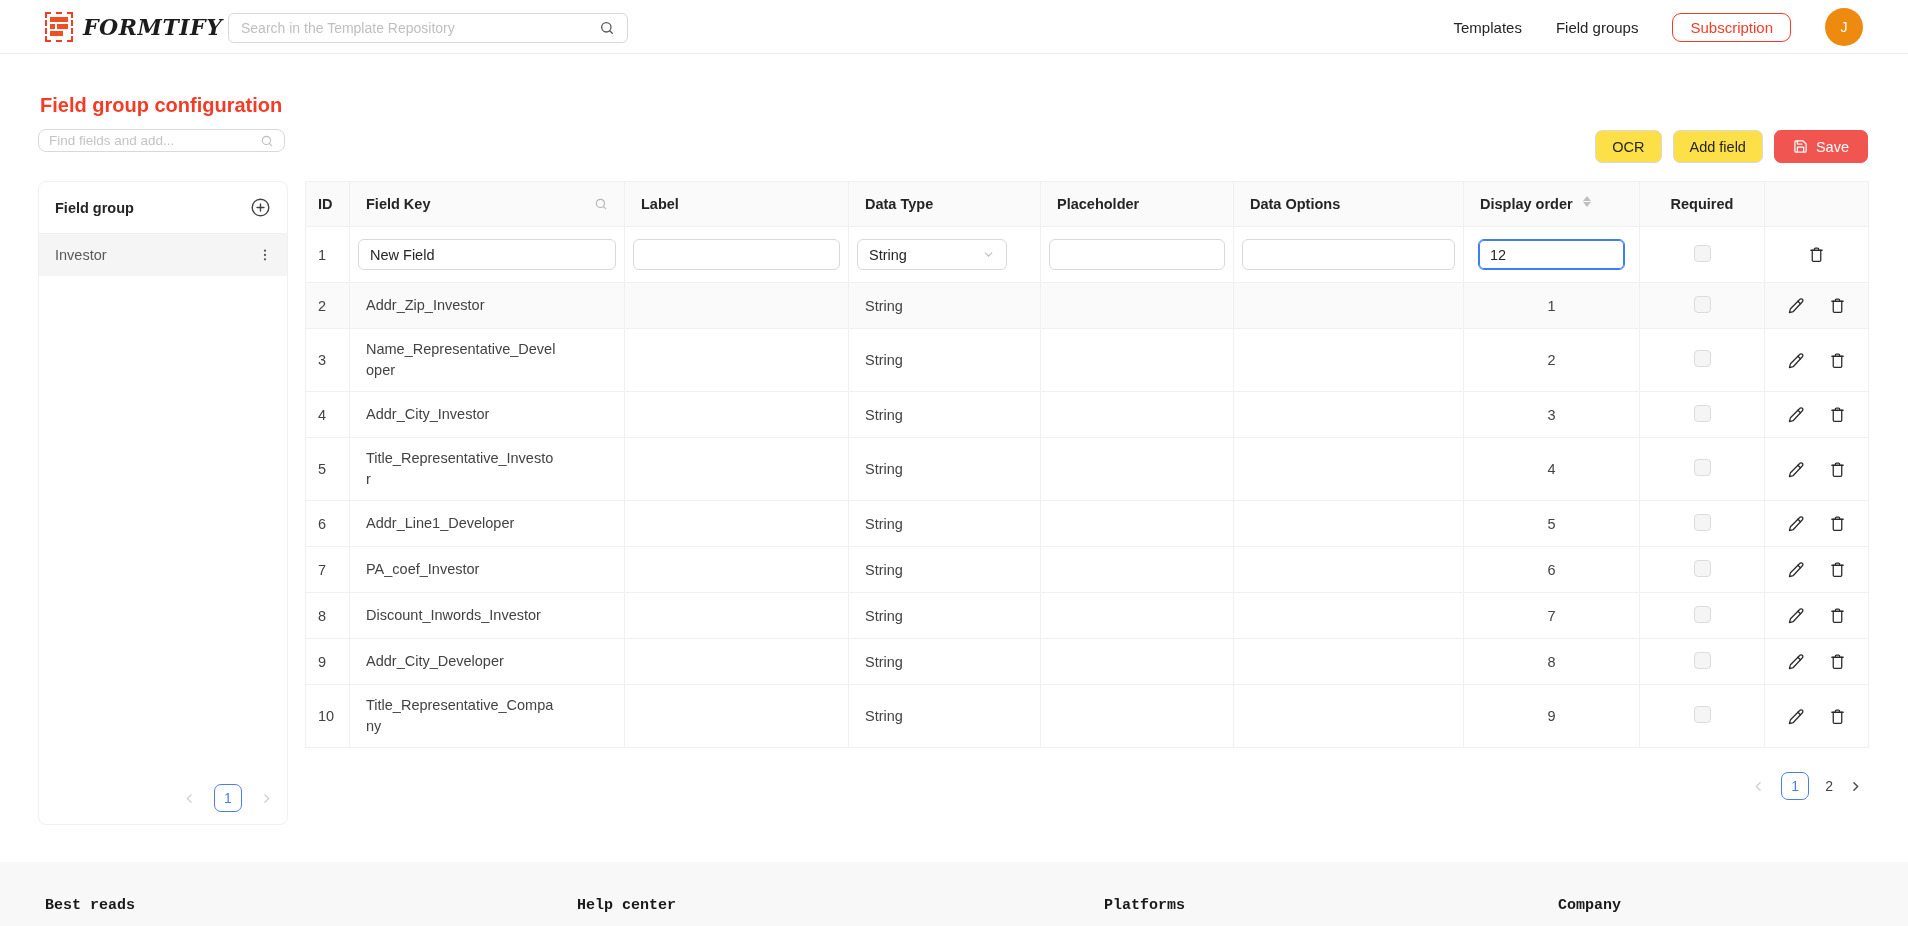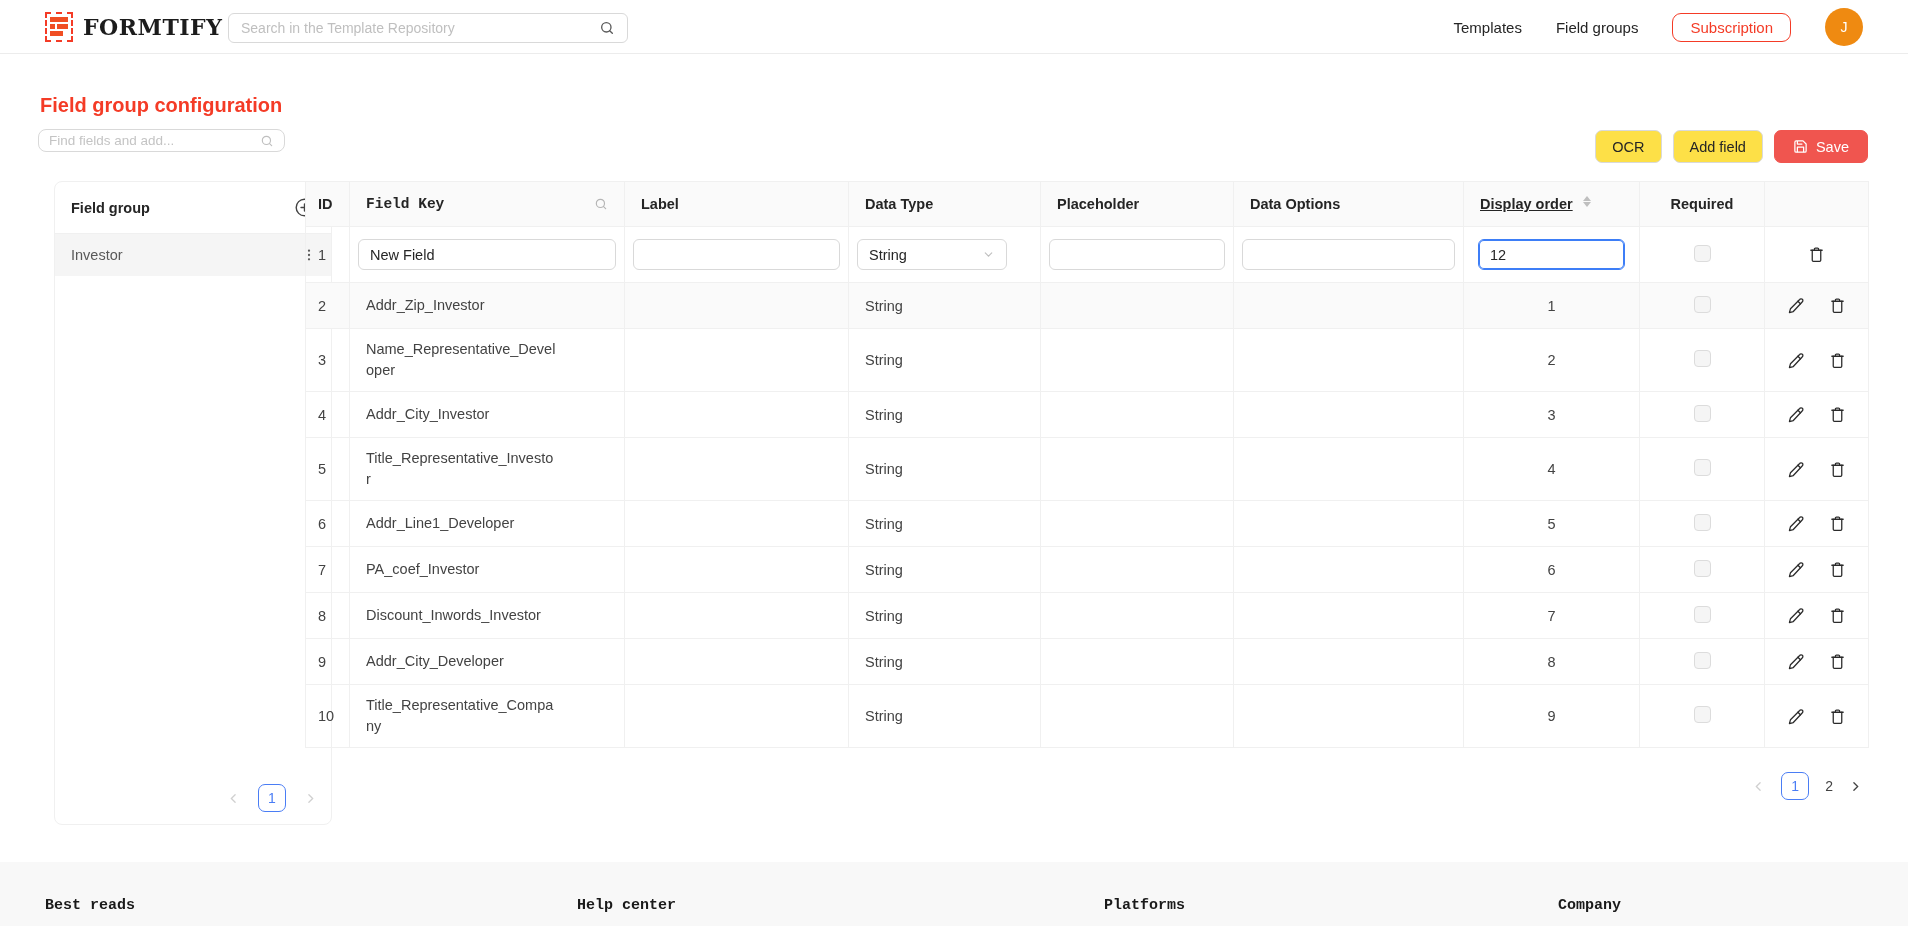--- a/index.html
+++ b/index.html
@@ -15,21 +15,21 @@
     --text-gray:#8c8c8c;
   }
   *{box-sizing:border-box;margin:0;padding:0;}
   html,body{width:1908px;height:926px;overflow:hidden;background:#fff;
     font-family:"Liberation Sans",sans-serif;color:var(--text-dark);}
   svg{display:block;}
 
   
   .topbar{position:absolute;left:0;top:0;width:1908px;height:54px;background:#fff;
     border-bottom:1px solid #ececec;display:flex;align-items:center;}
-  .brand{display:flex;align-items:center;gap:10px;margin-left:45px;}
+  .brand{display:flex;align-items:center;gap:10px;margin-left:45px;font-style:italic;}
   .brand-mark{width:28px;height:30px;border:2px dashed var(--accent-red);padding:3px 3px;
     display:flex;flex-direction:column;gap:2px;}
   .brand-mark .b1{height:5px;background:#f04e23;width:100%;}
   .brand-mark .b2{display:flex;gap:2px;}
   .brand-mark .b2 .sq{width:5px;height:5px;background:#f04e23;}
   .brand-mark .b2 .bar{flex:1;height:5px;background:#f04e23;}
   .brand-mark .b3{height:5px;background:#f04e23;width:70%;}
   .brand-name{font-family:"DejaVu Serif","Liberation Serif",serif;font-weight:700;
     font-size:22px;letter-spacing:.5px;color:#1c1c1c;}
   .repo-search{position:absolute;left:228px;top:13px;width:400px;height:30px;
@@ -53,21 +53,21 @@
   .find-input input{flex:1;border:none;outline:none;font-size:13.5px;background:transparent;
     font-family:"Liberation Sans",sans-serif;}
   .find-input input::placeholder{color:#c4c4c4;}
   .toolbar{position:absolute;top:130px;right:40px;display:flex;gap:11px;align-items:center;}
   .btn{height:33px;border:1px solid var(--border-input);background:#fde047;border-radius:7px;
     font-size:14.5px;color:#252525;padding:0 16px;cursor:pointer;display:flex;align-items:center;gap:8px;
     font-family:"Liberation Sans",sans-serif;}
   .btn-save{background:var(--save-red);border-color:var(--save-red);color:#fff;padding:0 18px;}
 
   
-  .sidebar{position:absolute;left:54px;top:181px;width:278px;height:644px;
+  .sidebar{position:absolute;left:38px;top:181px;width:250px;height:644px;
     border:1px solid var(--border-light);border-radius:8px;background:#fff;}
   .sidebar-head{display:flex;align-items:center;justify-content:space-between;
     padding:15px 16px;border-bottom:1px solid var(--border-light);}
   .sidebar-head-title{font-size:14.5px;font-weight:700;color:#252525;}
   .sidebar-item{display:flex;align-items:center;justify-content:space-between;
     padding:13px 14px 13px 16px;background:#f5f5f5;cursor:pointer;}
   .sidebar-item-label{font-size:14.5px;color:#595959;}
   .sidebar-pagination{position:absolute;bottom:12px;right:14px;display:flex;align-items:center;gap:18px;}
   .page-box{min-width:28px;height:28px;border:1px solid var(--pagination-blue);border-radius:7px;
     color:var(--pagination-blue);font-size:14px;display:flex;align-items:center;justify-content:center;
@@ -77,22 +77,22 @@
 
   
   .table-wrap{position:absolute;left:305px;top:181px;width:1563px;}
   table{border-collapse:collapse;width:1563px;table-layout:fixed;}
   th,td{border:1px solid var(--border-light);font-size:14.5px;color:var(--text-mid);
     text-align:left;vertical-align:middle;}
   thead th{background:#fafafa;font-weight:700;color:#252525;height:45px;padding:0 16px;}
   th.col-id,td.cell-id{padding:0 0 0 12px;}
   td{height:46px;padding:10px 16px;}
   td.cell-editor{padding:12px 8px;}
-  .fk-head{display:flex;align-items:center;justify-content:space-between;font-family:Liberation Mono, monospace;}
-  .do-head{display:flex;align-items:flex-start;gap:10px;text-decoration:underline;}
+  .fk-head{display:flex;align-items:center;justify-content:space-between;}
+  .do-head{display:flex;align-items:flex-start;gap:10px;}
   .sorter{display:flex;flex-direction:column;gap:1px;color:#bfbfbf;cursor:pointer;}
   .sorter .car{width:0;height:0;border-left:4px solid transparent;border-right:4px solid transparent;}
   .sorter .up{border-bottom:5px solid #bfbfbf;}
   .sorter .down{border-top:5px solid #bfbfbf;}
   .fieldkey-text{display:inline-block;max-width:192px;word-break:break-all;line-height:1.45;}
   .row-hl td{background:#fafafa;}
   .cell-center{text-align:center;padding:10px 4px;}
   .ed-input{height:31px;border:1px solid var(--border-input);border-radius:6px;width:100%;
     padding:0 11px;font-size:14.5px;color:var(--text-dark);outline:none;background:#fff;
     font-family:"Liberation Sans",sans-serif;}

